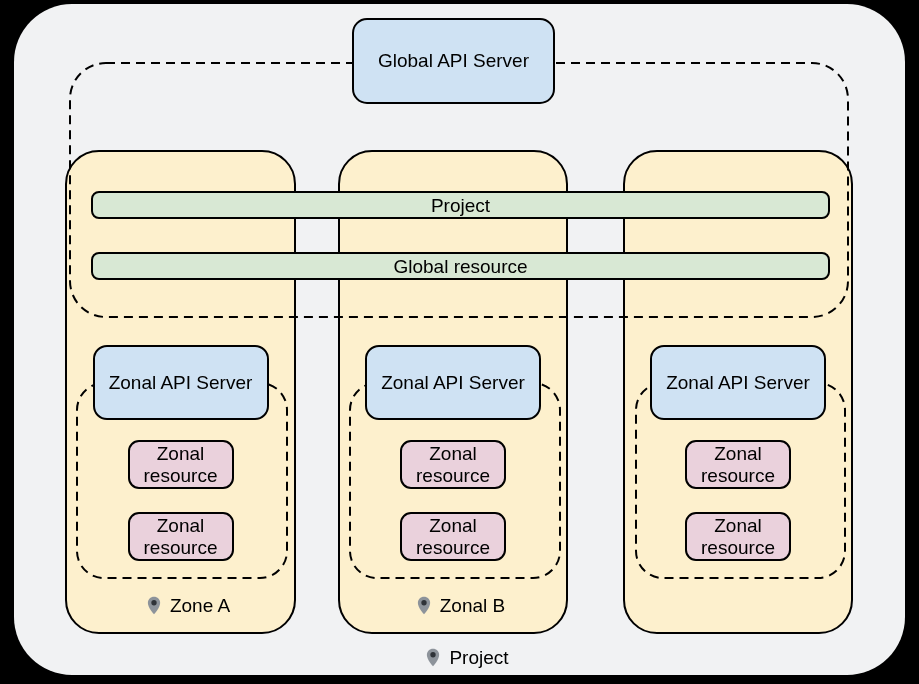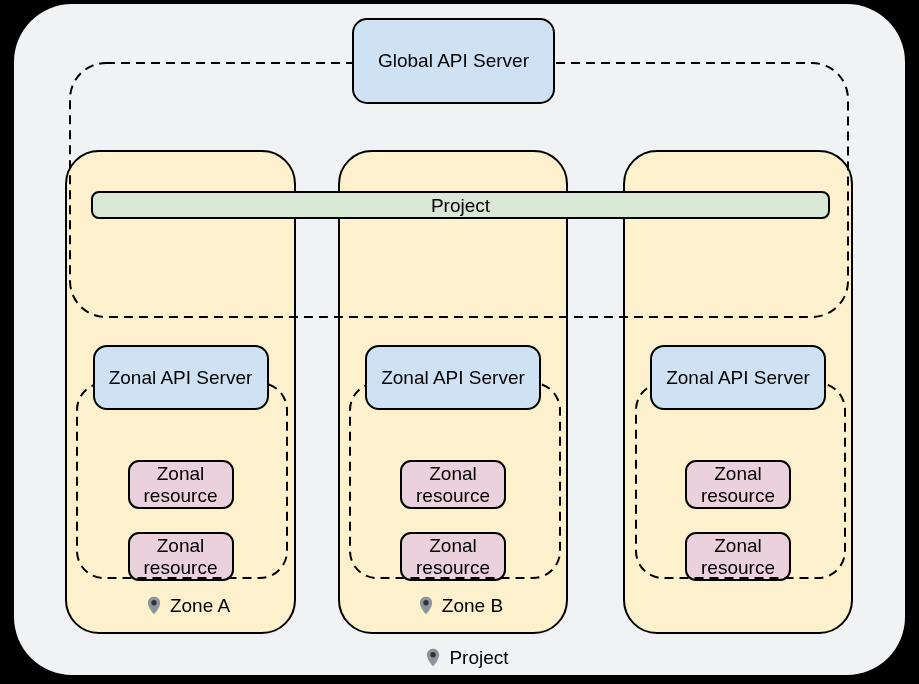--- a/index.html
+++ b/index.html
@@ -49,31 +49,31 @@
     border:2px solid var(--stroke);
     display:flex;align-items:center;justify-content:center;
     font-size:19px;text-align:center;
   }
   .global-api{
     position:absolute;left:352px;top:18px;width:203px;height:86px;
     border-radius:15px;z-index:3;
   }
   .zonal-api{
     position:absolute;left:50%;transform:translateX(-50%);
-    top:193px;width:176px;height:65px;border-radius:14px;z-index:2;justify-content:center;
+    top:193px;width:176px;height:75px;border-radius:14px;z-index:2;justify-content:center;
   }
 
   .resource{
     position:absolute;left:50%;transform:translateX(-50%);
     width:106px;height:49px;
     background:var(--zonal-resource-fill);
     border:2px solid var(--stroke);
     border-radius:11px;
     display:flex;align-items:center;justify-content:flex-start;text-align:center;
-    font-size:19px;line-height:1.13;margin-top:20px;
+    font-size:19px;line-height:1.13;
   }
   .resource-1{top:288px;}
   .resource-2{top:360px;}
 
   .pin-label{
     position:absolute;left:16px;right:0;
     display:flex;align-items:center;justify-content:center;gap:9px;
     font-size:19px;line-height:1;
   }
   .zone-label{top:441px;height:24px;}
@@ -114,21 +114,21 @@
       <span>Zonal resource</span>
     </div>
     <div class="resource resource-2">
       <span>Zonal resource</span>
     </div>
     <div class="pin-label zone-label">
       <svg class="pin" width="14" height="19" viewBox="0 0 24 32">
         <path d="M12 1 C6 1 1.5 5.6 1.5 11.5 C1.5 19.5 12 31 12 31 C12 31 22.5 19.5 22.5 11.5 C22.5 5.6 18 1 12 1 Z" fill="#8d939a"></path>
         <circle cx="12" cy="11.2" r="4.6" fill="#2f3338"></circle>
       </svg>
-      <span>Zone B</span>
+      <span>Zonal B</span>
     </div>
   </div>
 
   <div class="zone zone-c">
     <div class="api-box zonal-api">
       <span>Zonal API Server</span>
     </div>
     <div class="resource resource-1">
       <span>Zonal resource</span>
     </div>
@@ -140,20 +140,23 @@
   <svg class="dashes" width="919" height="684" viewBox="0 0 919 684">
     <rect x="70" y="63" width="778" height="254" rx="36" ry="36" fill="none" stroke="#000" stroke-width="2" stroke-dasharray="9 6"></rect>
     <rect x="77" y="383" width="210" height="195" rx="27" ry="27" fill="none" stroke="#000" stroke-width="2" stroke-dasharray="9 6"></rect>
     <rect x="350" y="383" width="210" height="195" rx="27" ry="27" fill="none" stroke="#000" stroke-width="2" stroke-dasharray="9 6"></rect>
     <rect x="636" y="383" width="209" height="195" rx="27" ry="27" fill="none" stroke="#000" stroke-width="2" stroke-dasharray="9 6"></rect>
   </svg>
 
   <div class="bar bar-project">
     <span>Project</span>
   </div>
+  <div class="bar bar-global-resource">
+    <span>Global resource</span>
+  </div>
 
   <div class="api-box global-api">
     <span>Global API Server</span>
   </div>
 
   <div class="pin-label universe-label">
     <svg class="pin" width="14" height="19" viewBox="0 0 24 32">
       <path d="M12 1 C6 1 1.5 5.6 1.5 11.5 C1.5 19.5 12 31 12 31 C12 31 22.5 19.5 22.5 11.5 C22.5 5.6 18 1 12 1 Z" fill="#8d939a"></path>
       <circle cx="12" cy="11.2" r="4.6" fill="#2f3338"></circle>
     </svg>

